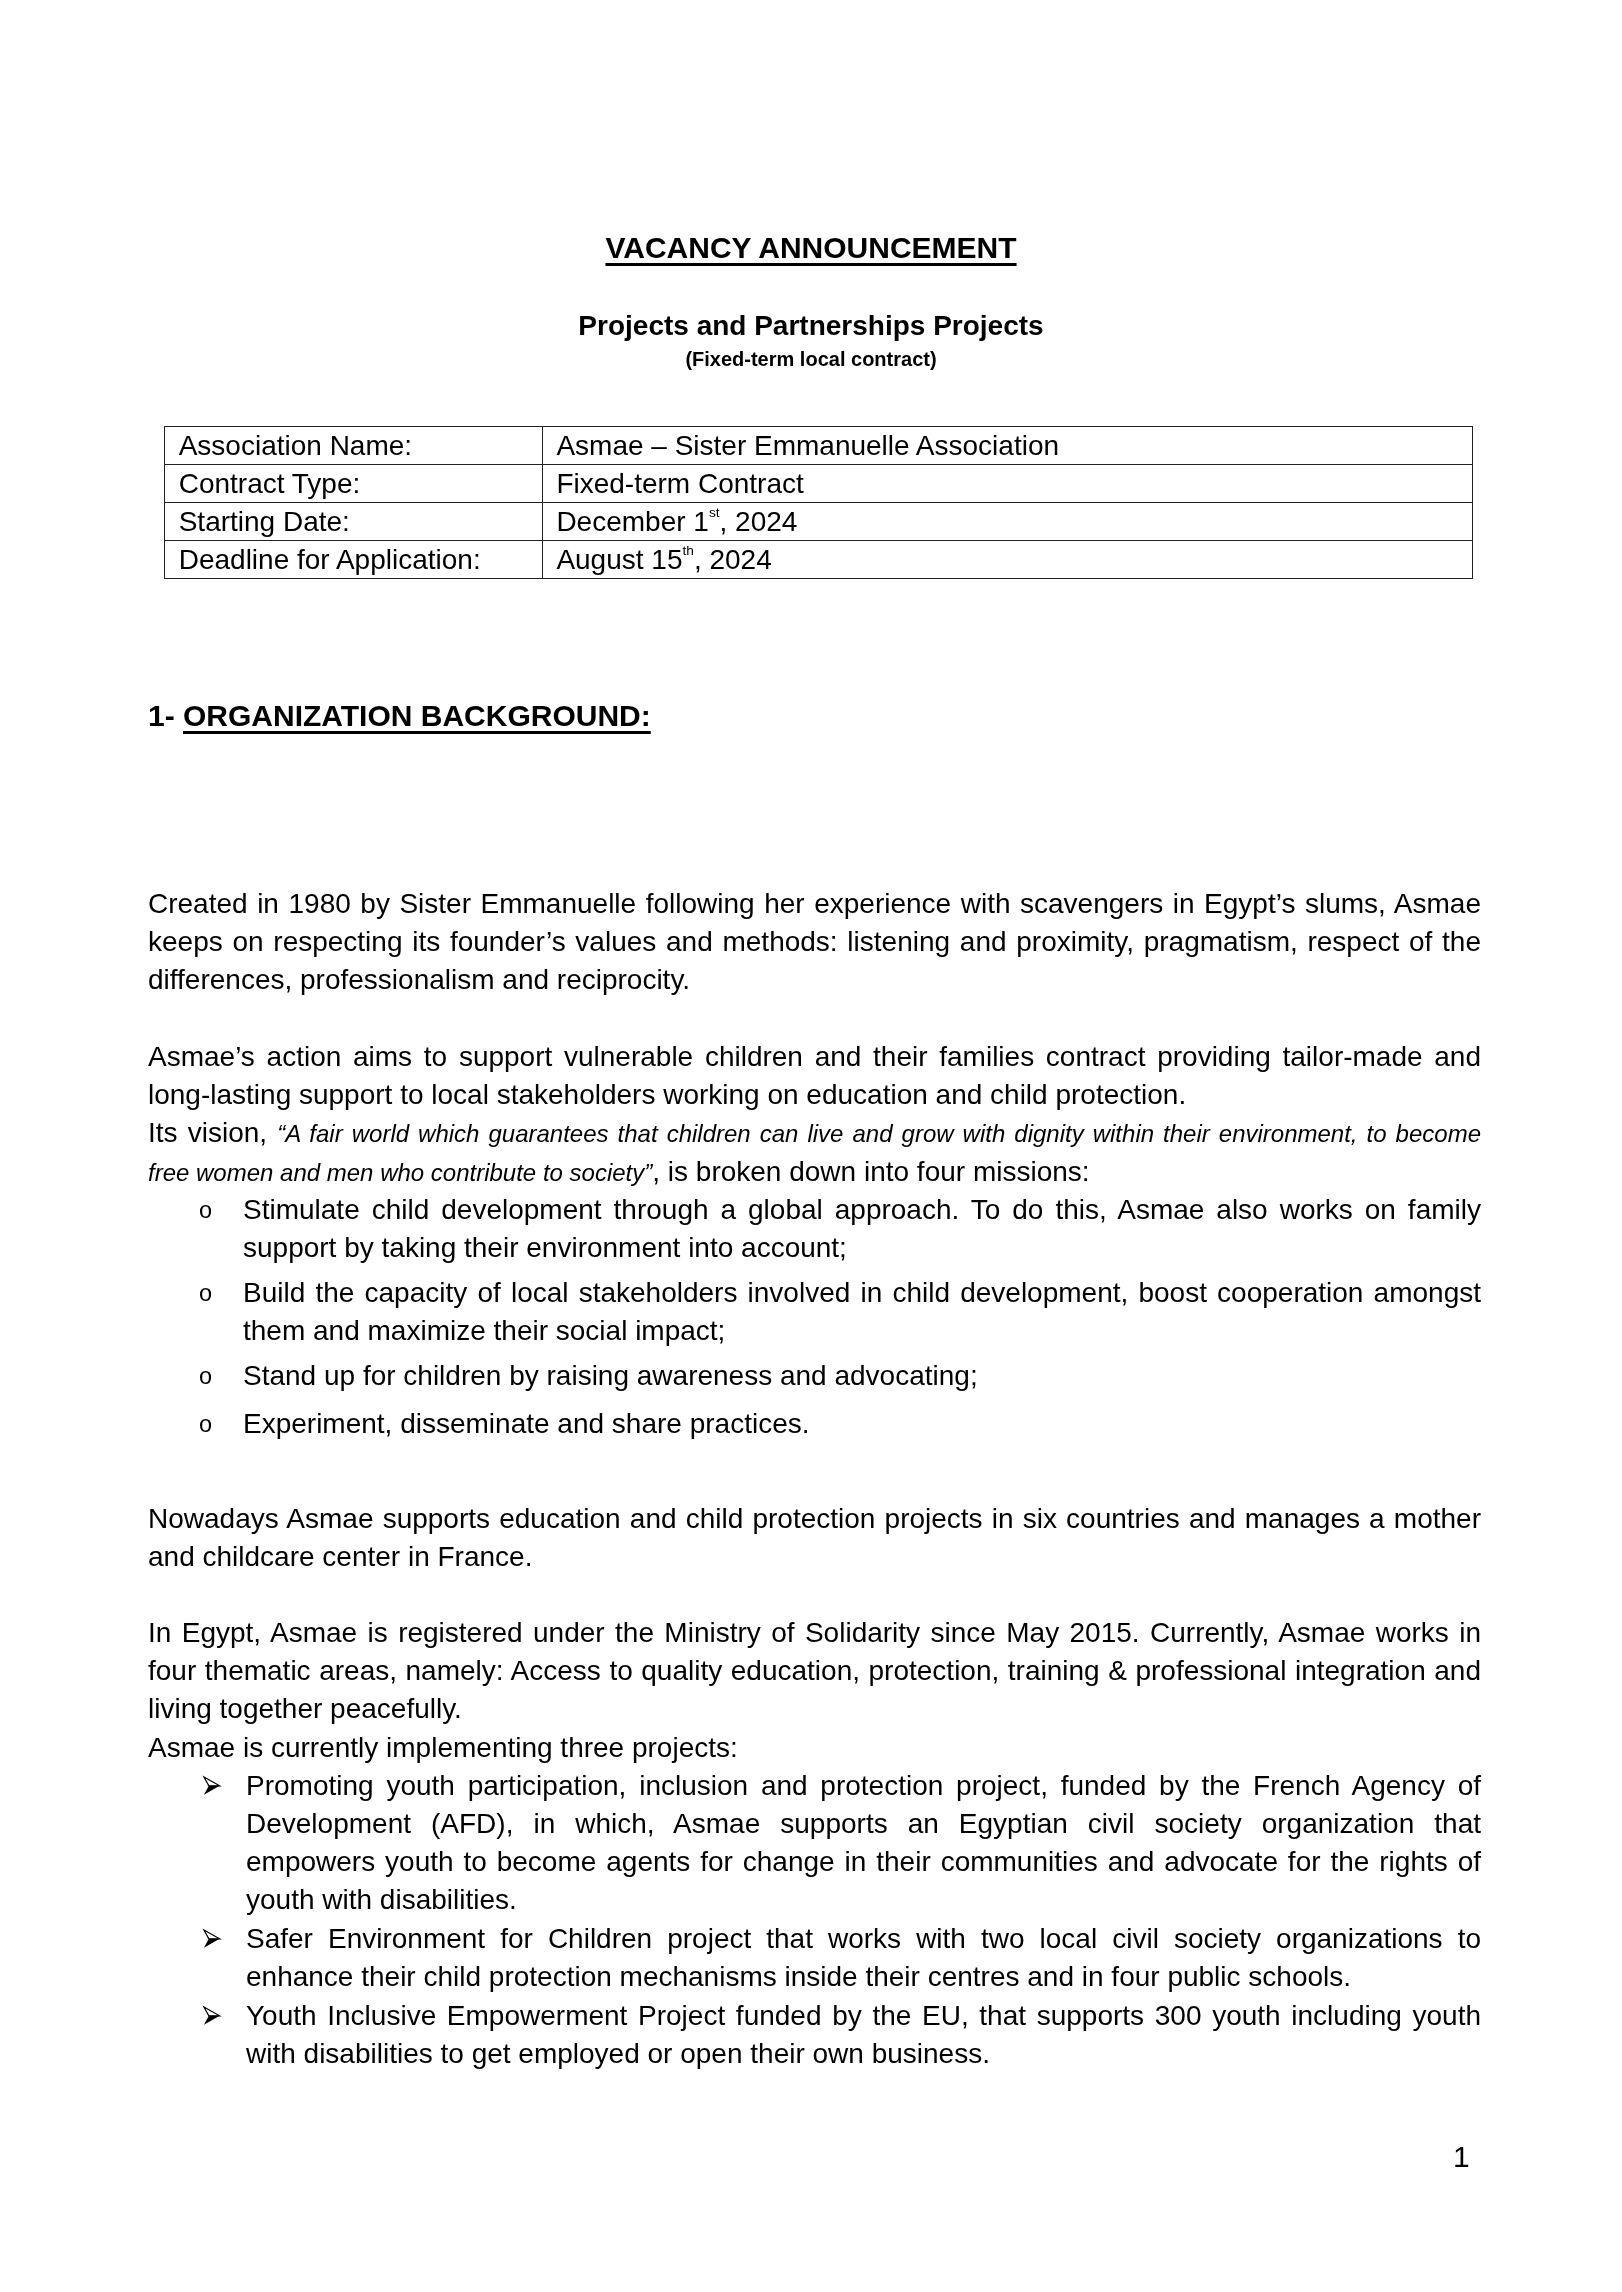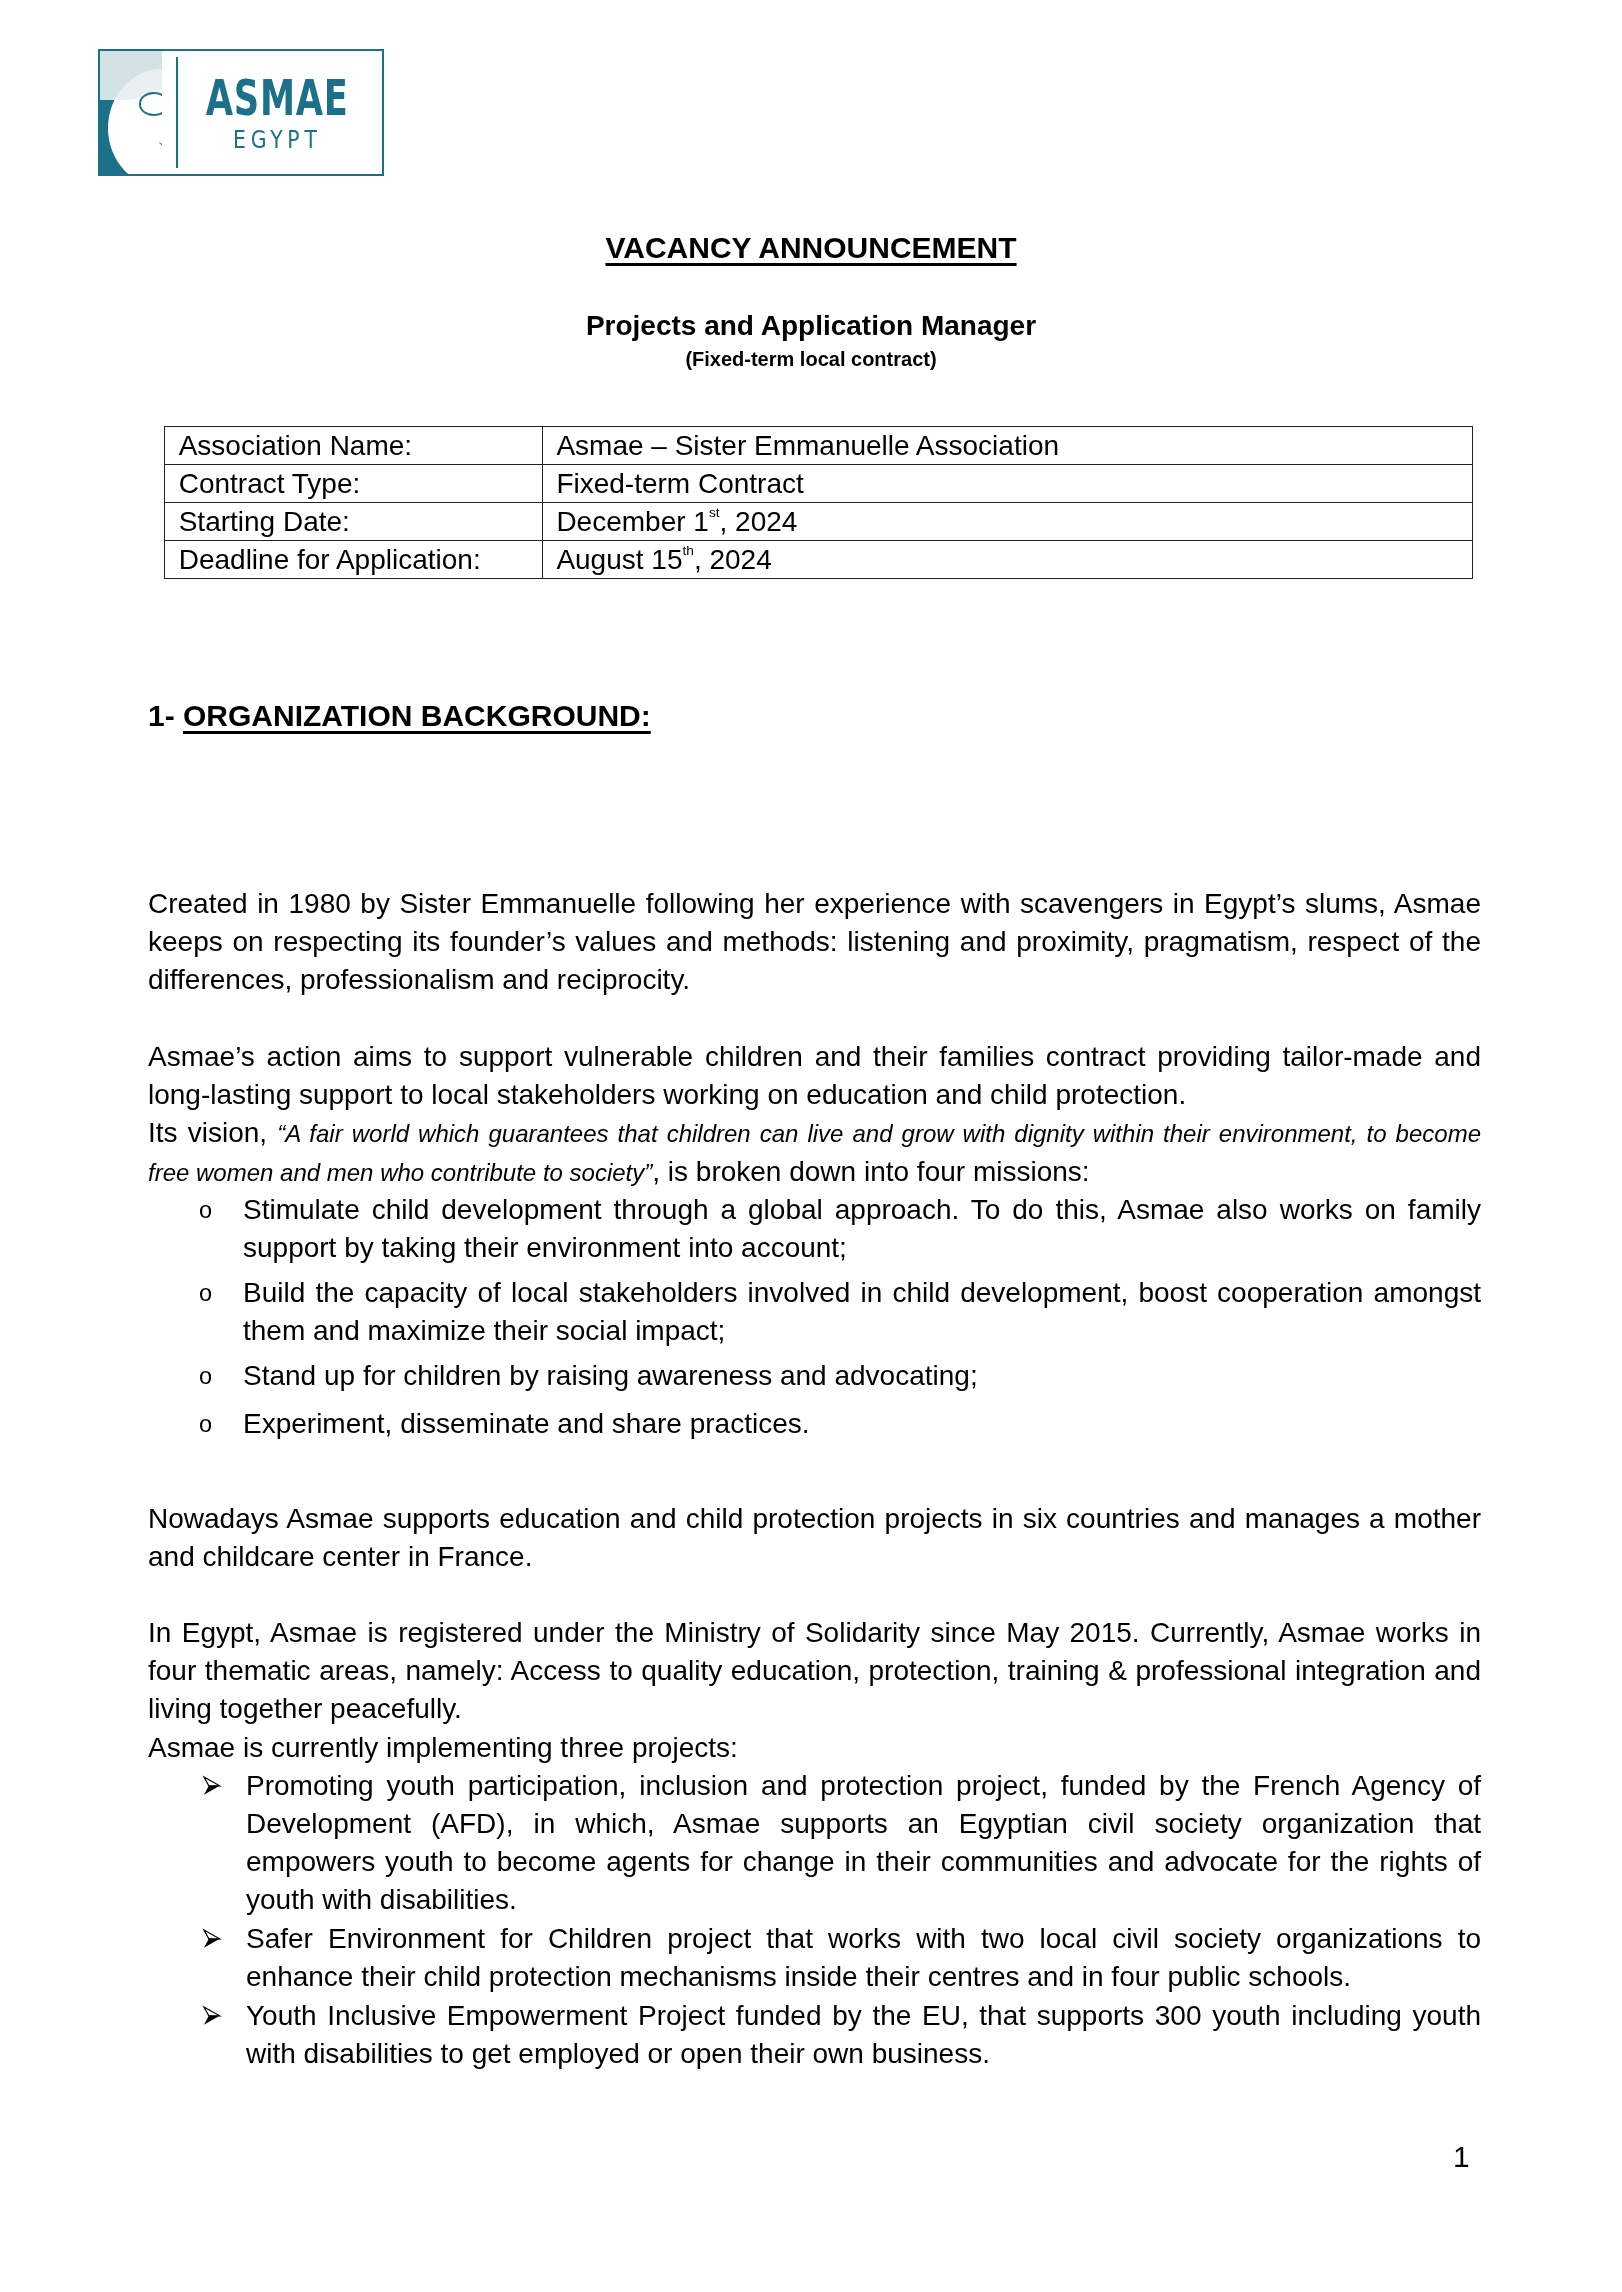--- a/index.html
+++ b/index.html
@@ -48,35 +48,23 @@
   .bl .mk { position: absolute; left: -2px; top: 0; font-size: 23.5px; }
   .bl .tx { position: absolute; left: 42px; width: 1238px; text-align: justify; }
   .arrow { position: absolute; left: 0; top: 7.8px; width: 21.6px; height: 21.6px; }
   .pnum { position: absolute; left: 1453px; top: 2140px; font-size: 30px; }
 </style>
 </head>
 <body>
 
 <div class="page">
 
-  <div class="logo">
-    <div class="logo-photo">
-      <div class="face"></div>
-        <div class="veil"></div>
-      <div class="glass g1"></div>
-        <div class="mouth"></div>
-    </div>
-    <div class="logo-text">
-      <div class="logo-main">ASMAE</div>
-      <div class="logo-sub">EGYPT</div>
-    </div>
-  </div>
 
   <div class="title t-main">VACANCY ANNOUNCEMENT</div>
-  <div class="title t-sub1">Projects and Application Manager</div>
+  <div class="title t-sub1">Projects and Partnerships Projects</div>
   <div class="title t-sub2">(Fixed-term local contract)</div>
 
   <table class="info">
     <tbody>
         <tr>
       <td class="k">Association Name:</td>
       <td>Asmae – Sister Emmanuelle Association</td>
     </tr>
     <tr>
       <td class="k">Contract Type:</td>

